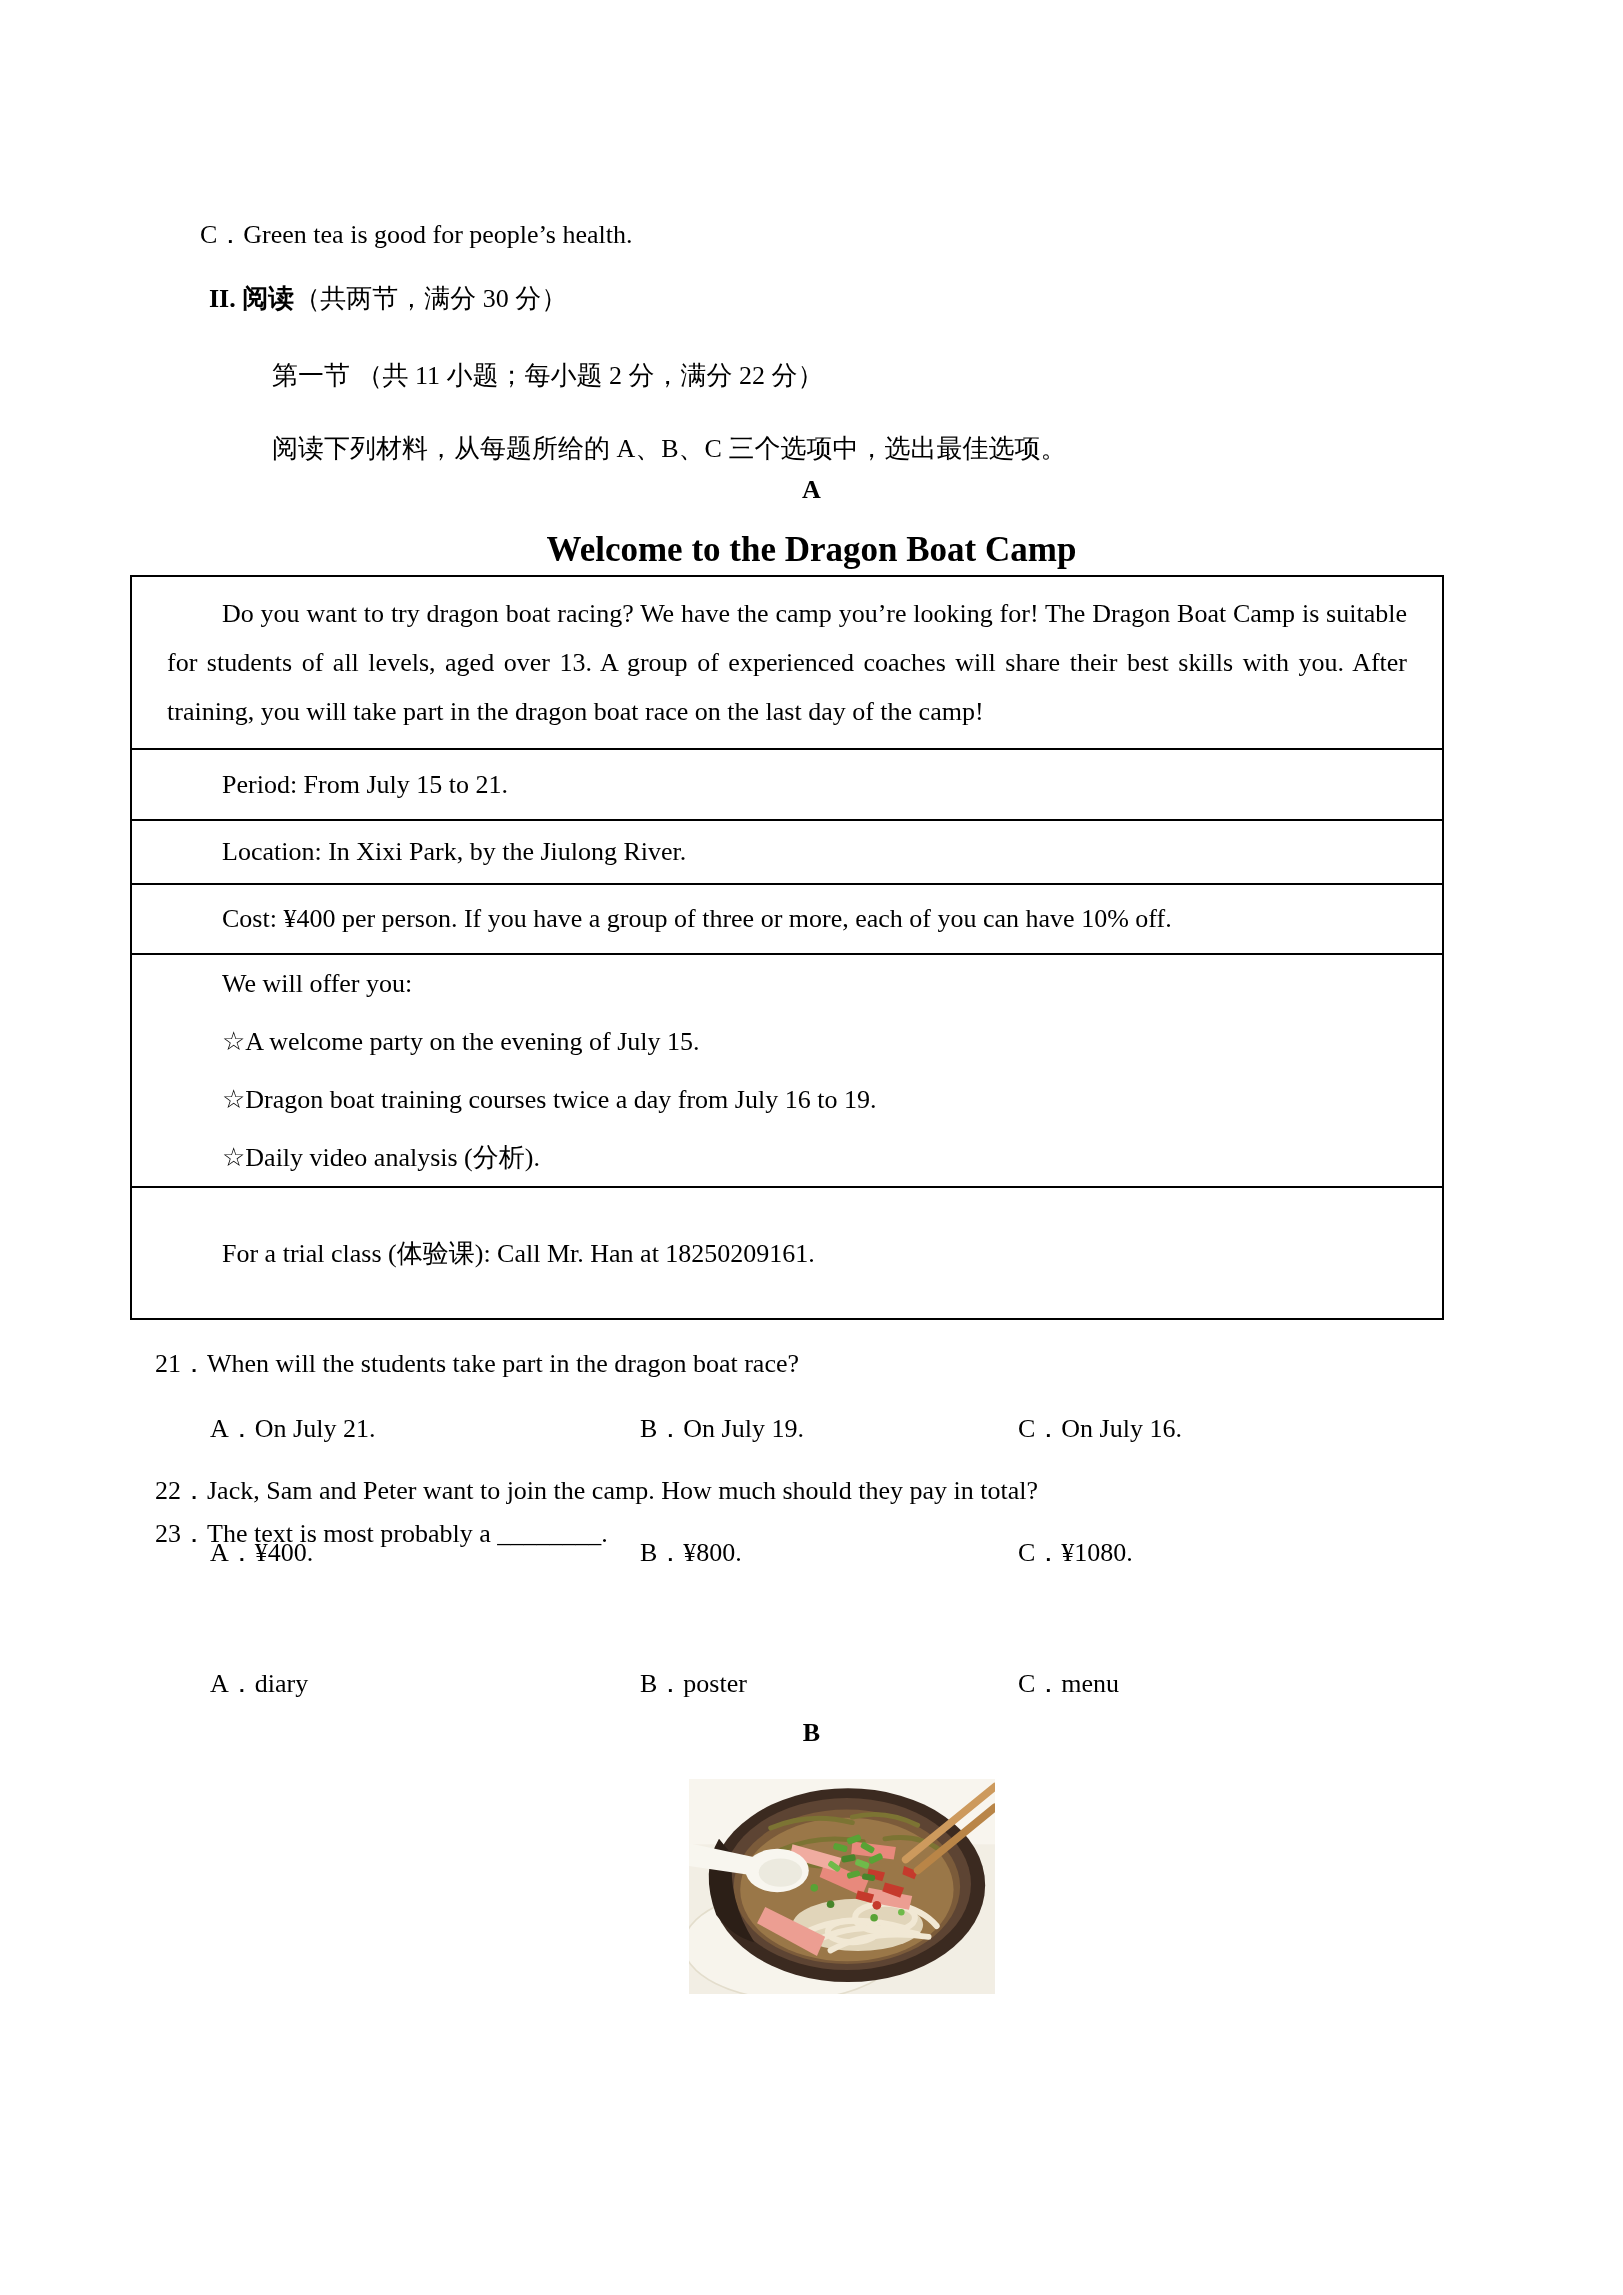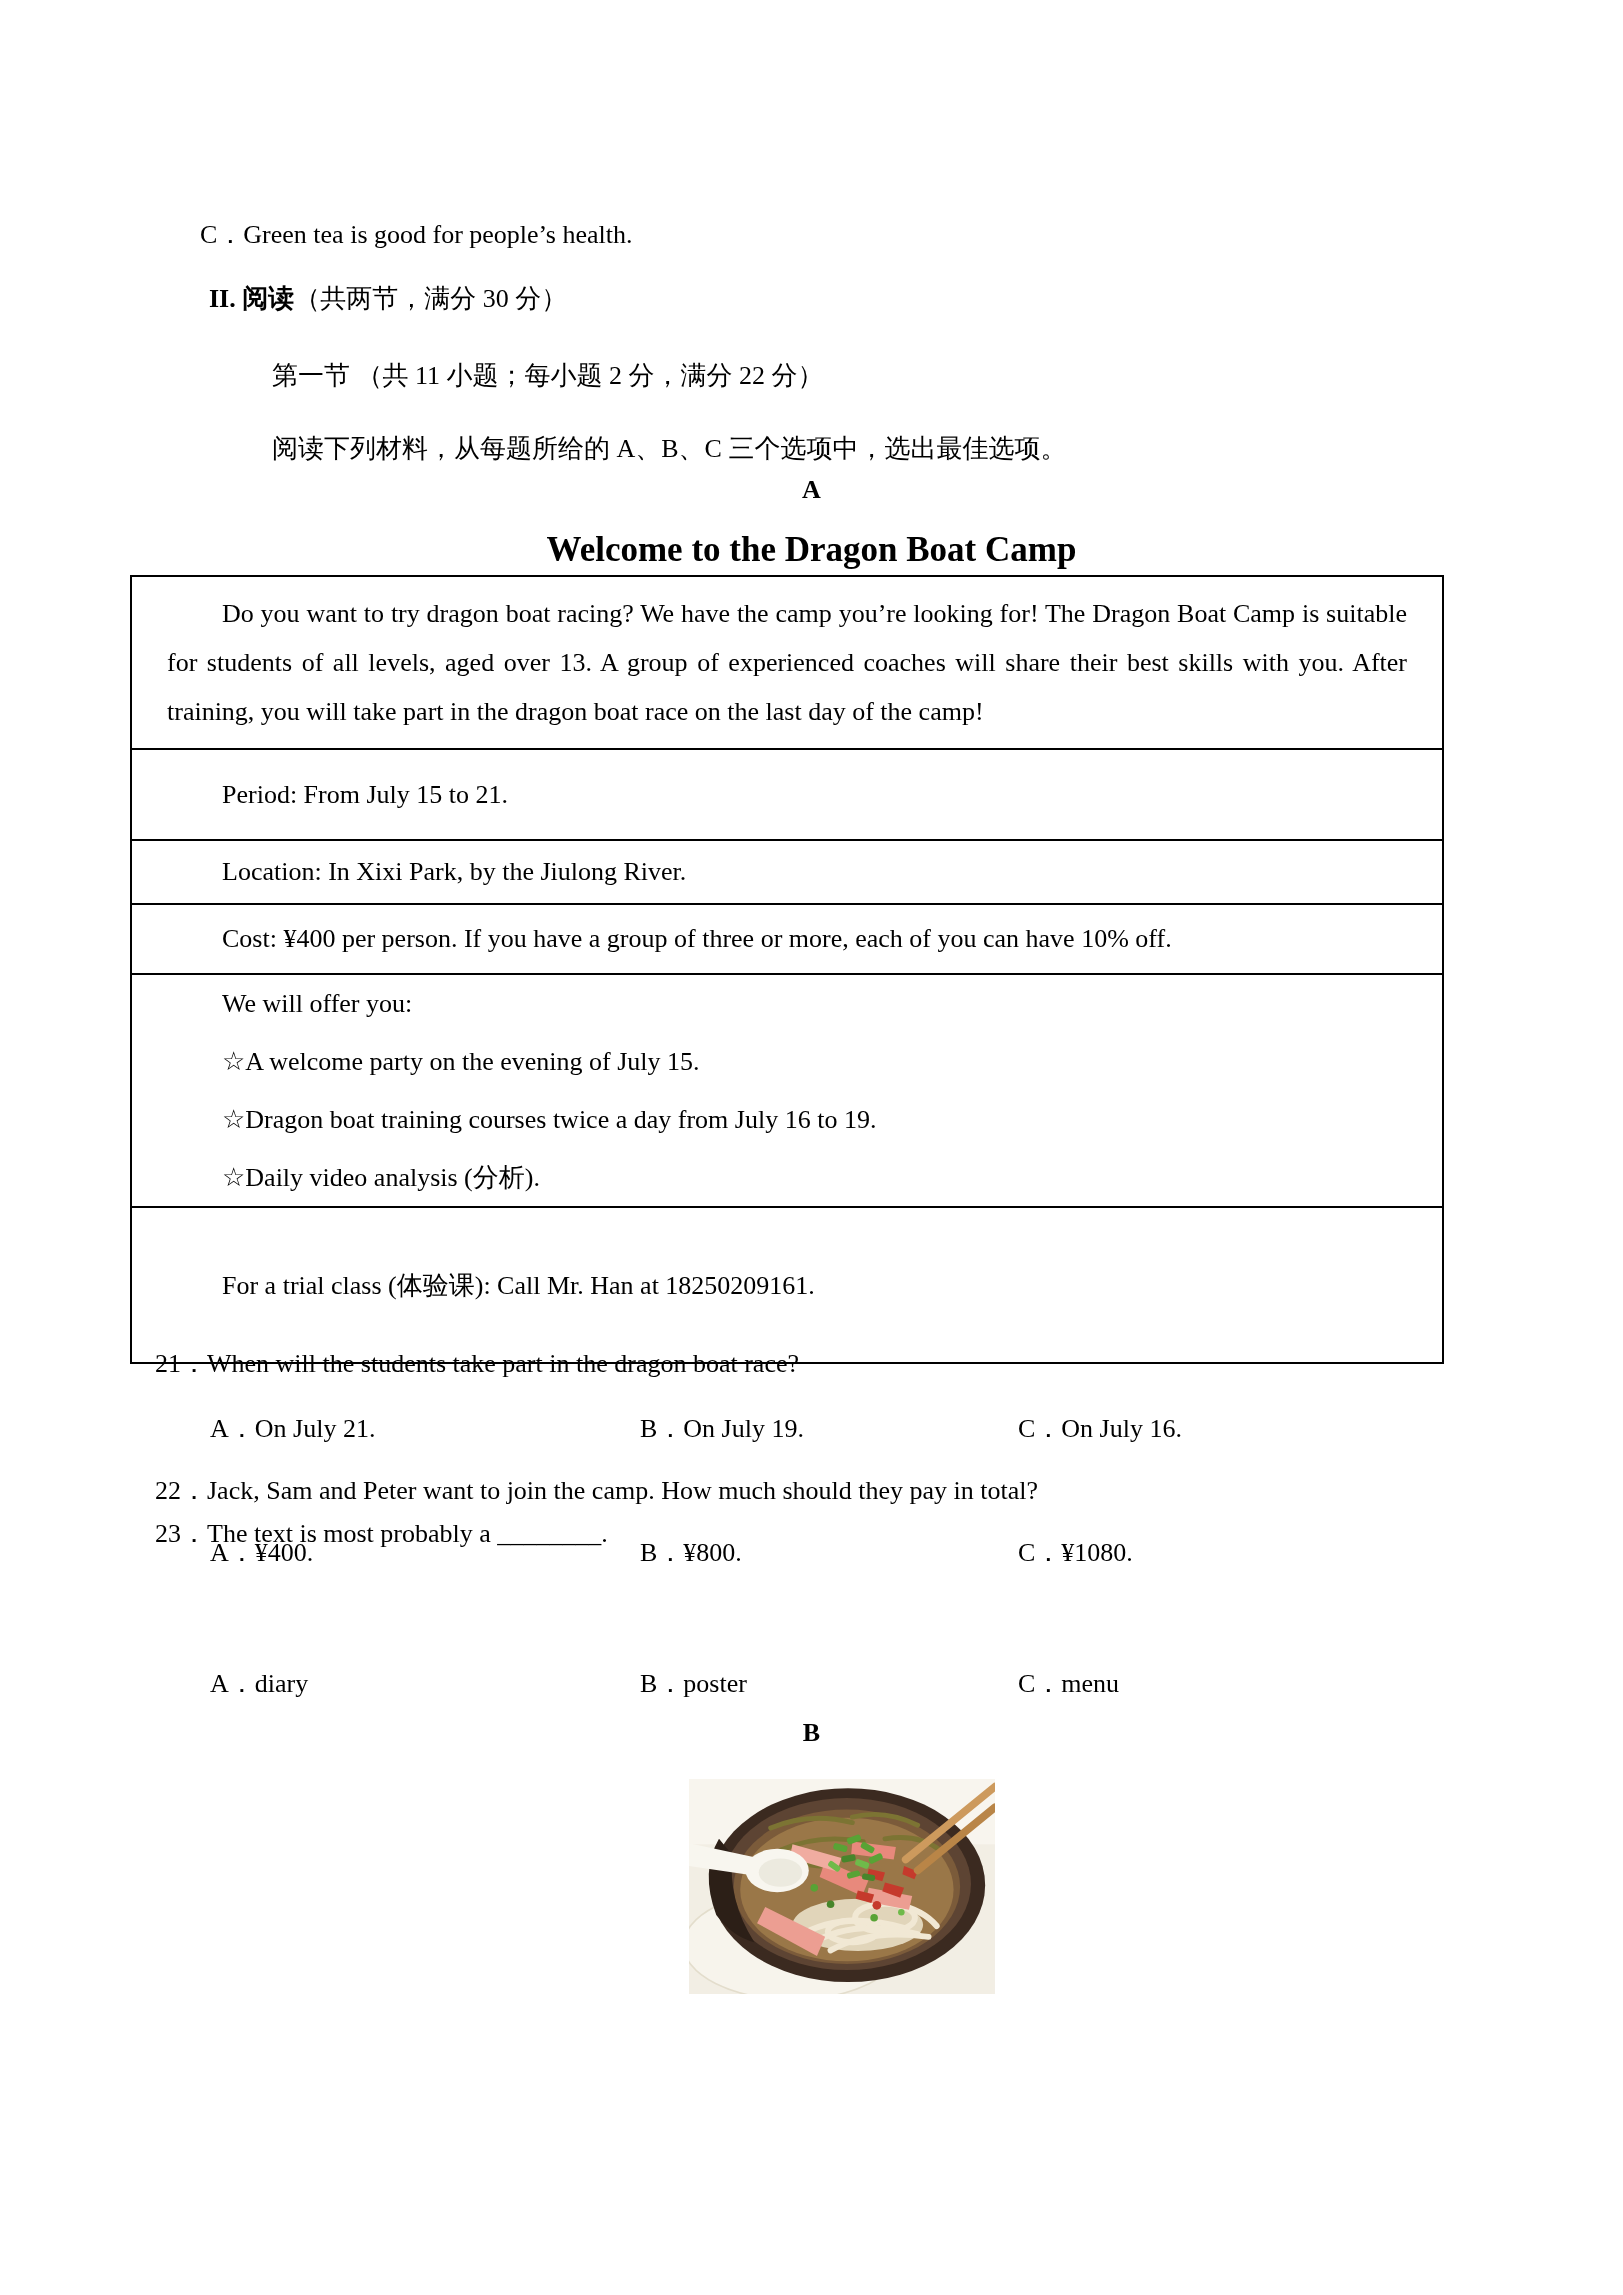--- a/index.html
+++ b/index.html
@@ -50,26 +50,26 @@
   .para {
     margin: 0;
     text-indent: 55px;
   }
   .r1 { height: 171px; }
   .r1 .para {
     line-height: 49px;
     text-align: justify;
     white-space: normal;
   }
-  .r2 { height: 91px; }
+  .r2 { height: 71px; }
   .r3 { height: 64px; }
   .r4 { height: 70px; }
   .r5 { height: 233px; }
   .r5 .para { line-height: 58px; }
-  .r6 { height: 156px; }
+  .r6 { height: 132px; }
   .r6 .para { line-height: 65px; }
   
   .optrow {
     left: 0;
     width: 1302px;
     height: 35px;
   }
   .opt {
     position: absolute;
     white-space: nowrap;

